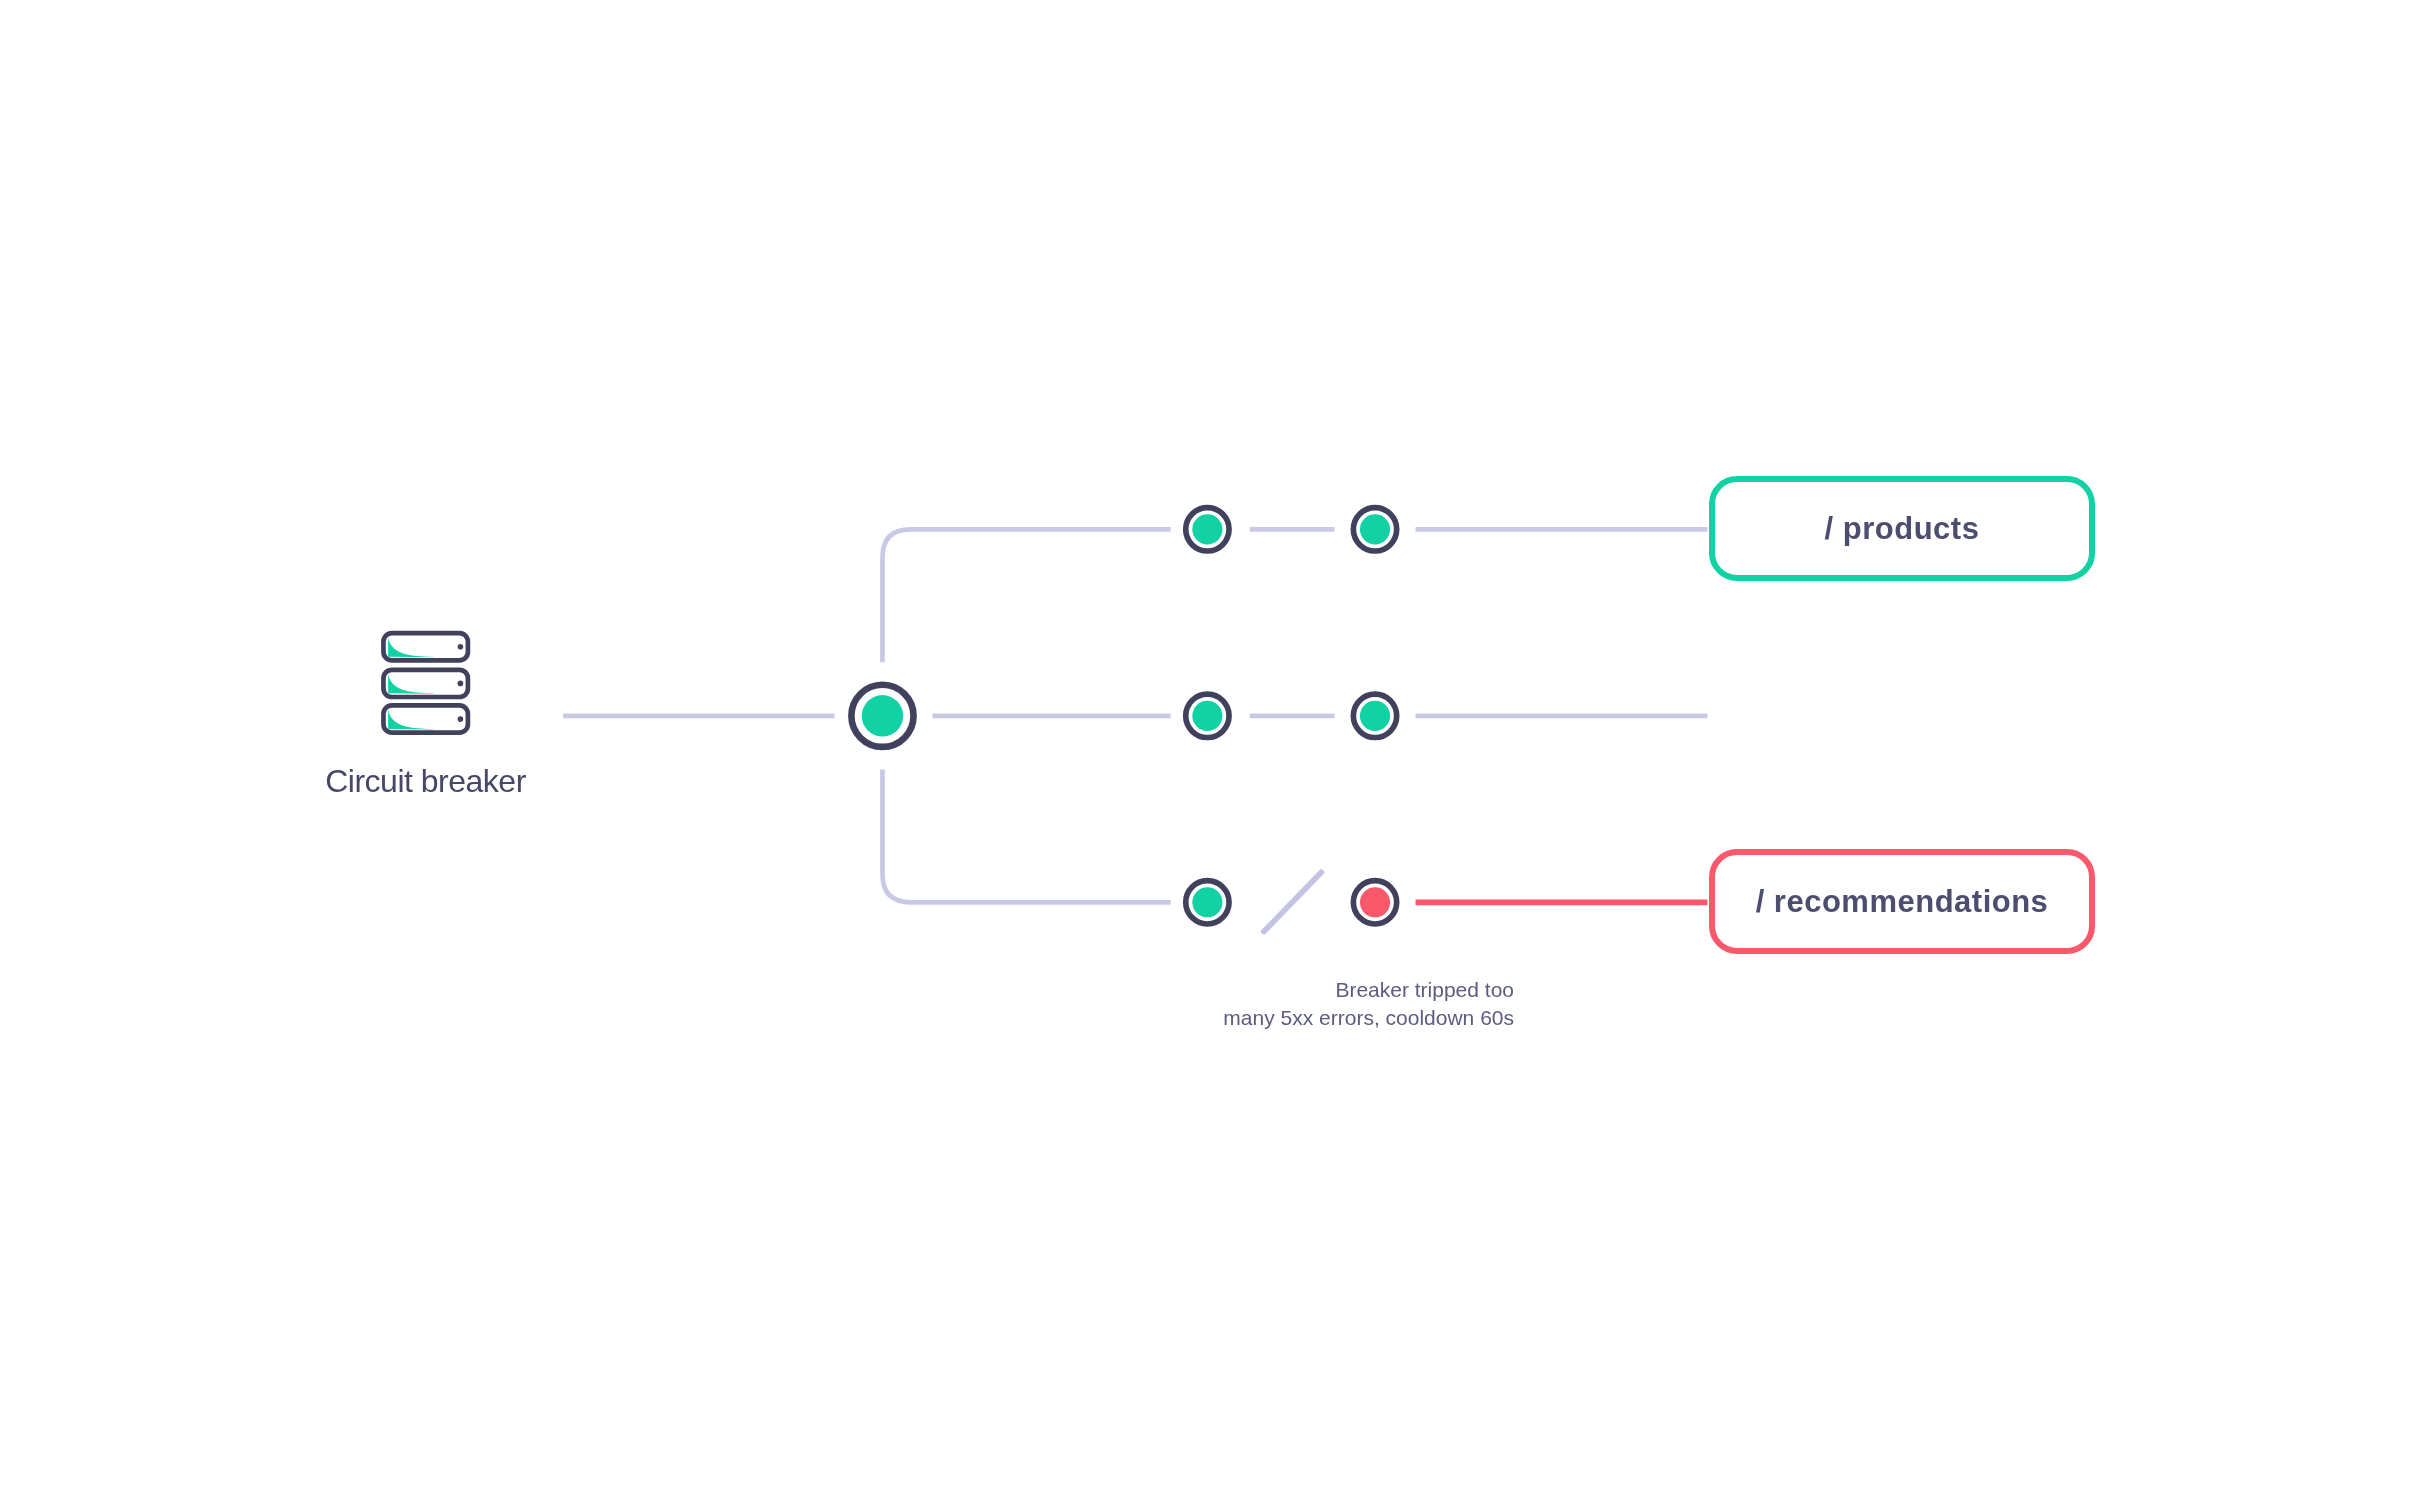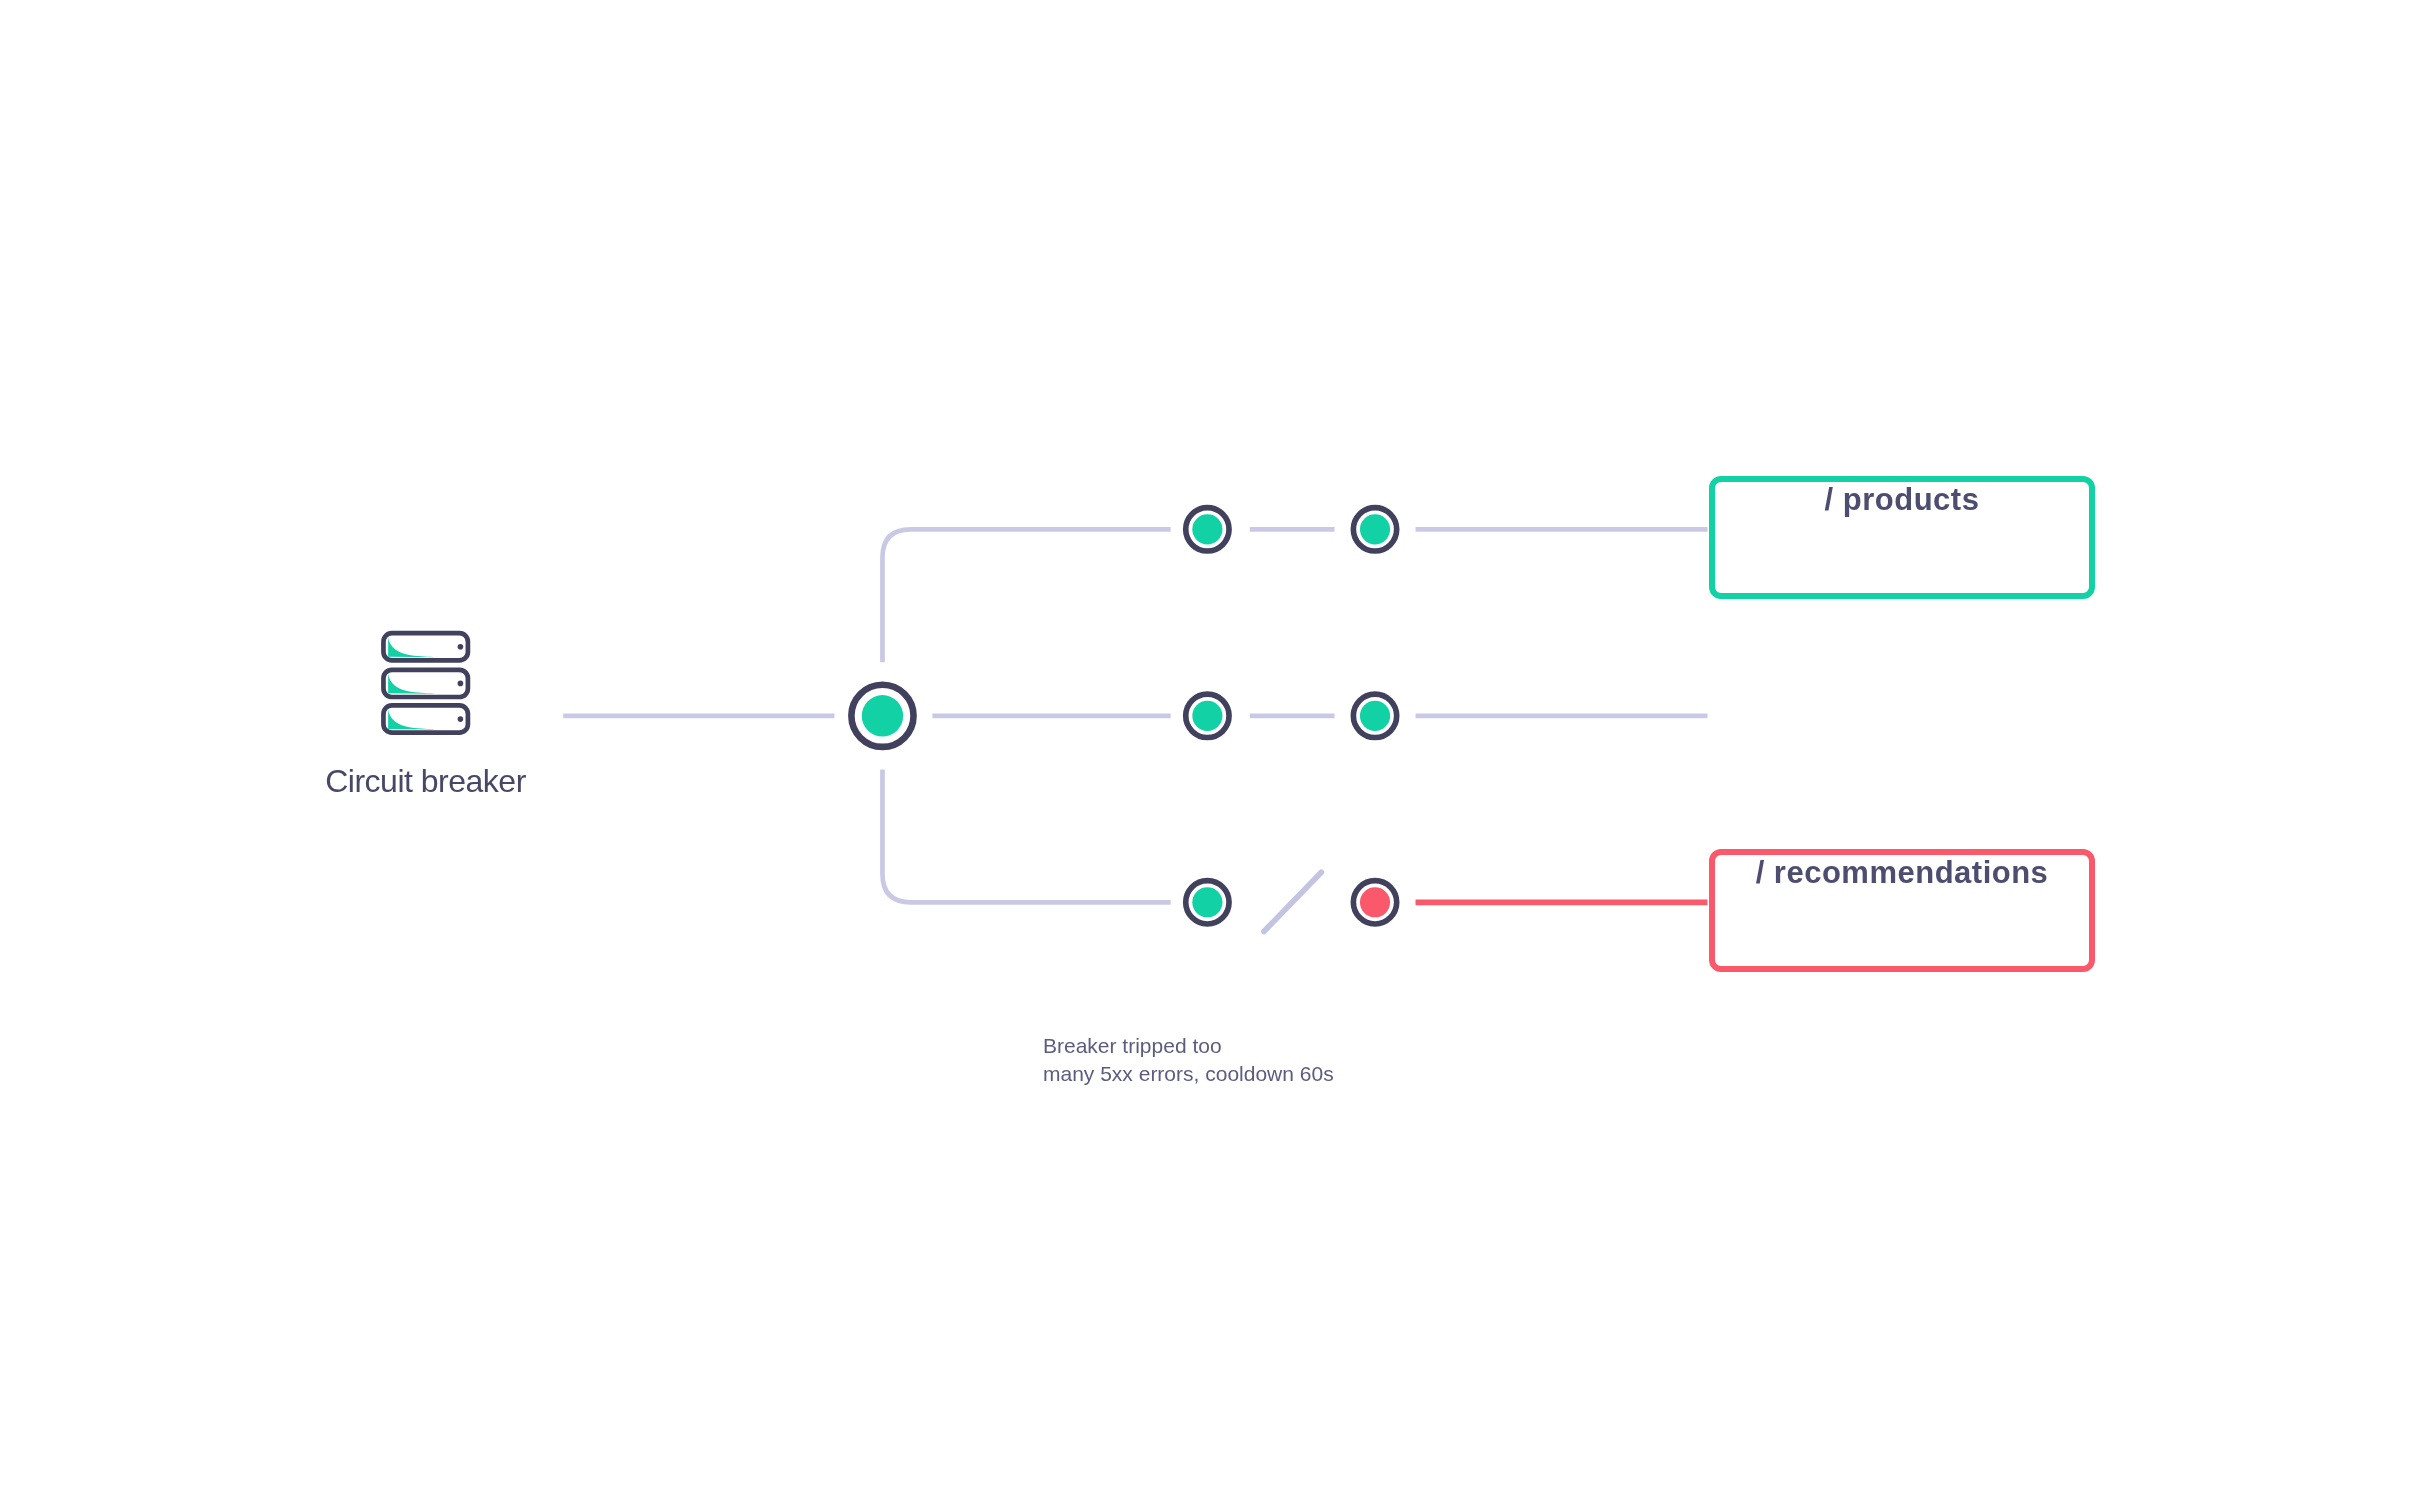--- a/index.html
+++ b/index.html
@@ -43,43 +43,44 @@
     font-size: 32px;
     font-weight: normal;
     letter-spacing: -0.5px;
     color: #474768;
   }
 
   .endpoint {
     position: absolute;
     left: 1709px;
     width: 386px;
-    height: 123px;
+    height: 105px;
     background: #ffffff;
-    border-radius: 12px;
+    border-radius: 28px;
     display: flex;
+    align-items: center;
     justify-content: center;
   }
   .endpoint-healthy { border: 6.6px solid #12d1a5; }
   .endpoint-tripped { border: 6.6px solid #f9596b; }
   .endpoint .ep-label {
     font-size: 31px;
     font-weight: 600;
     letter-spacing: 0.5px;
     color: #4d4d70;
   }
   .ep-products { top: 476px; }
   .ep-orders { top: 663px; }
   .ep-recommendations { top: 849px; }
 
   .caption {
     position: absolute;
-    left: 1043px; top: 1032px;
+    left: 1043px; top: 976px;
     width: 471px;
-    text-align: left;
+    text-align: right;
     font-size: 21px;
     line-height: 28px;
     color: #5c5c80;
   }
   .caption span { display: block; }
 </style>
 </head>
 <body>
 
 <div class="canvas">

